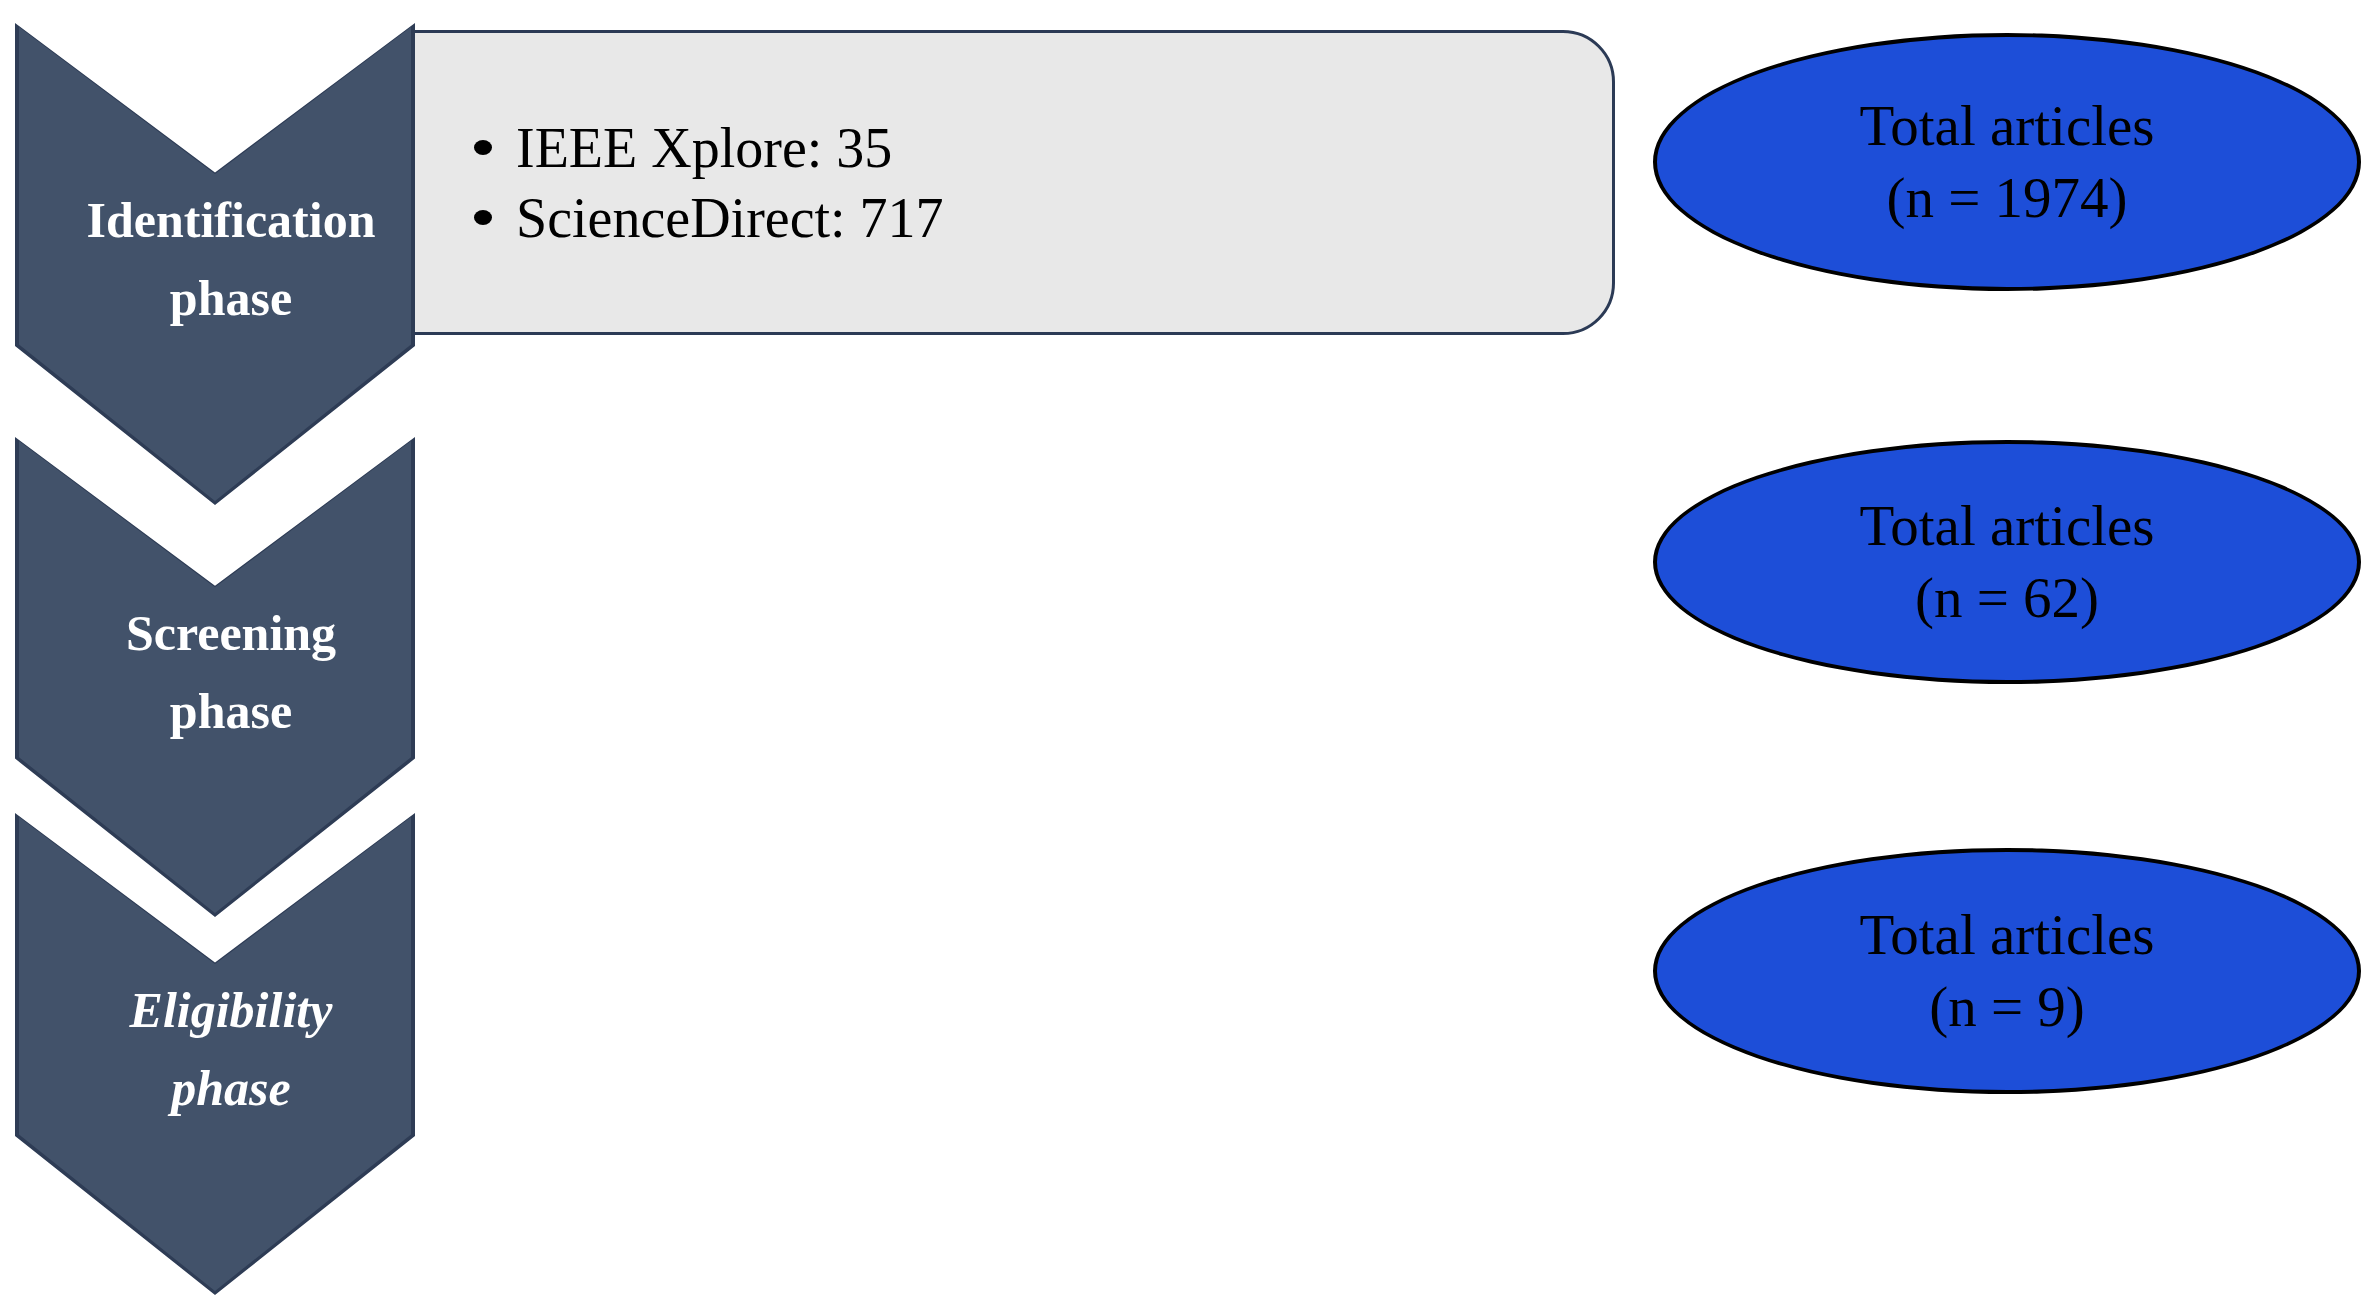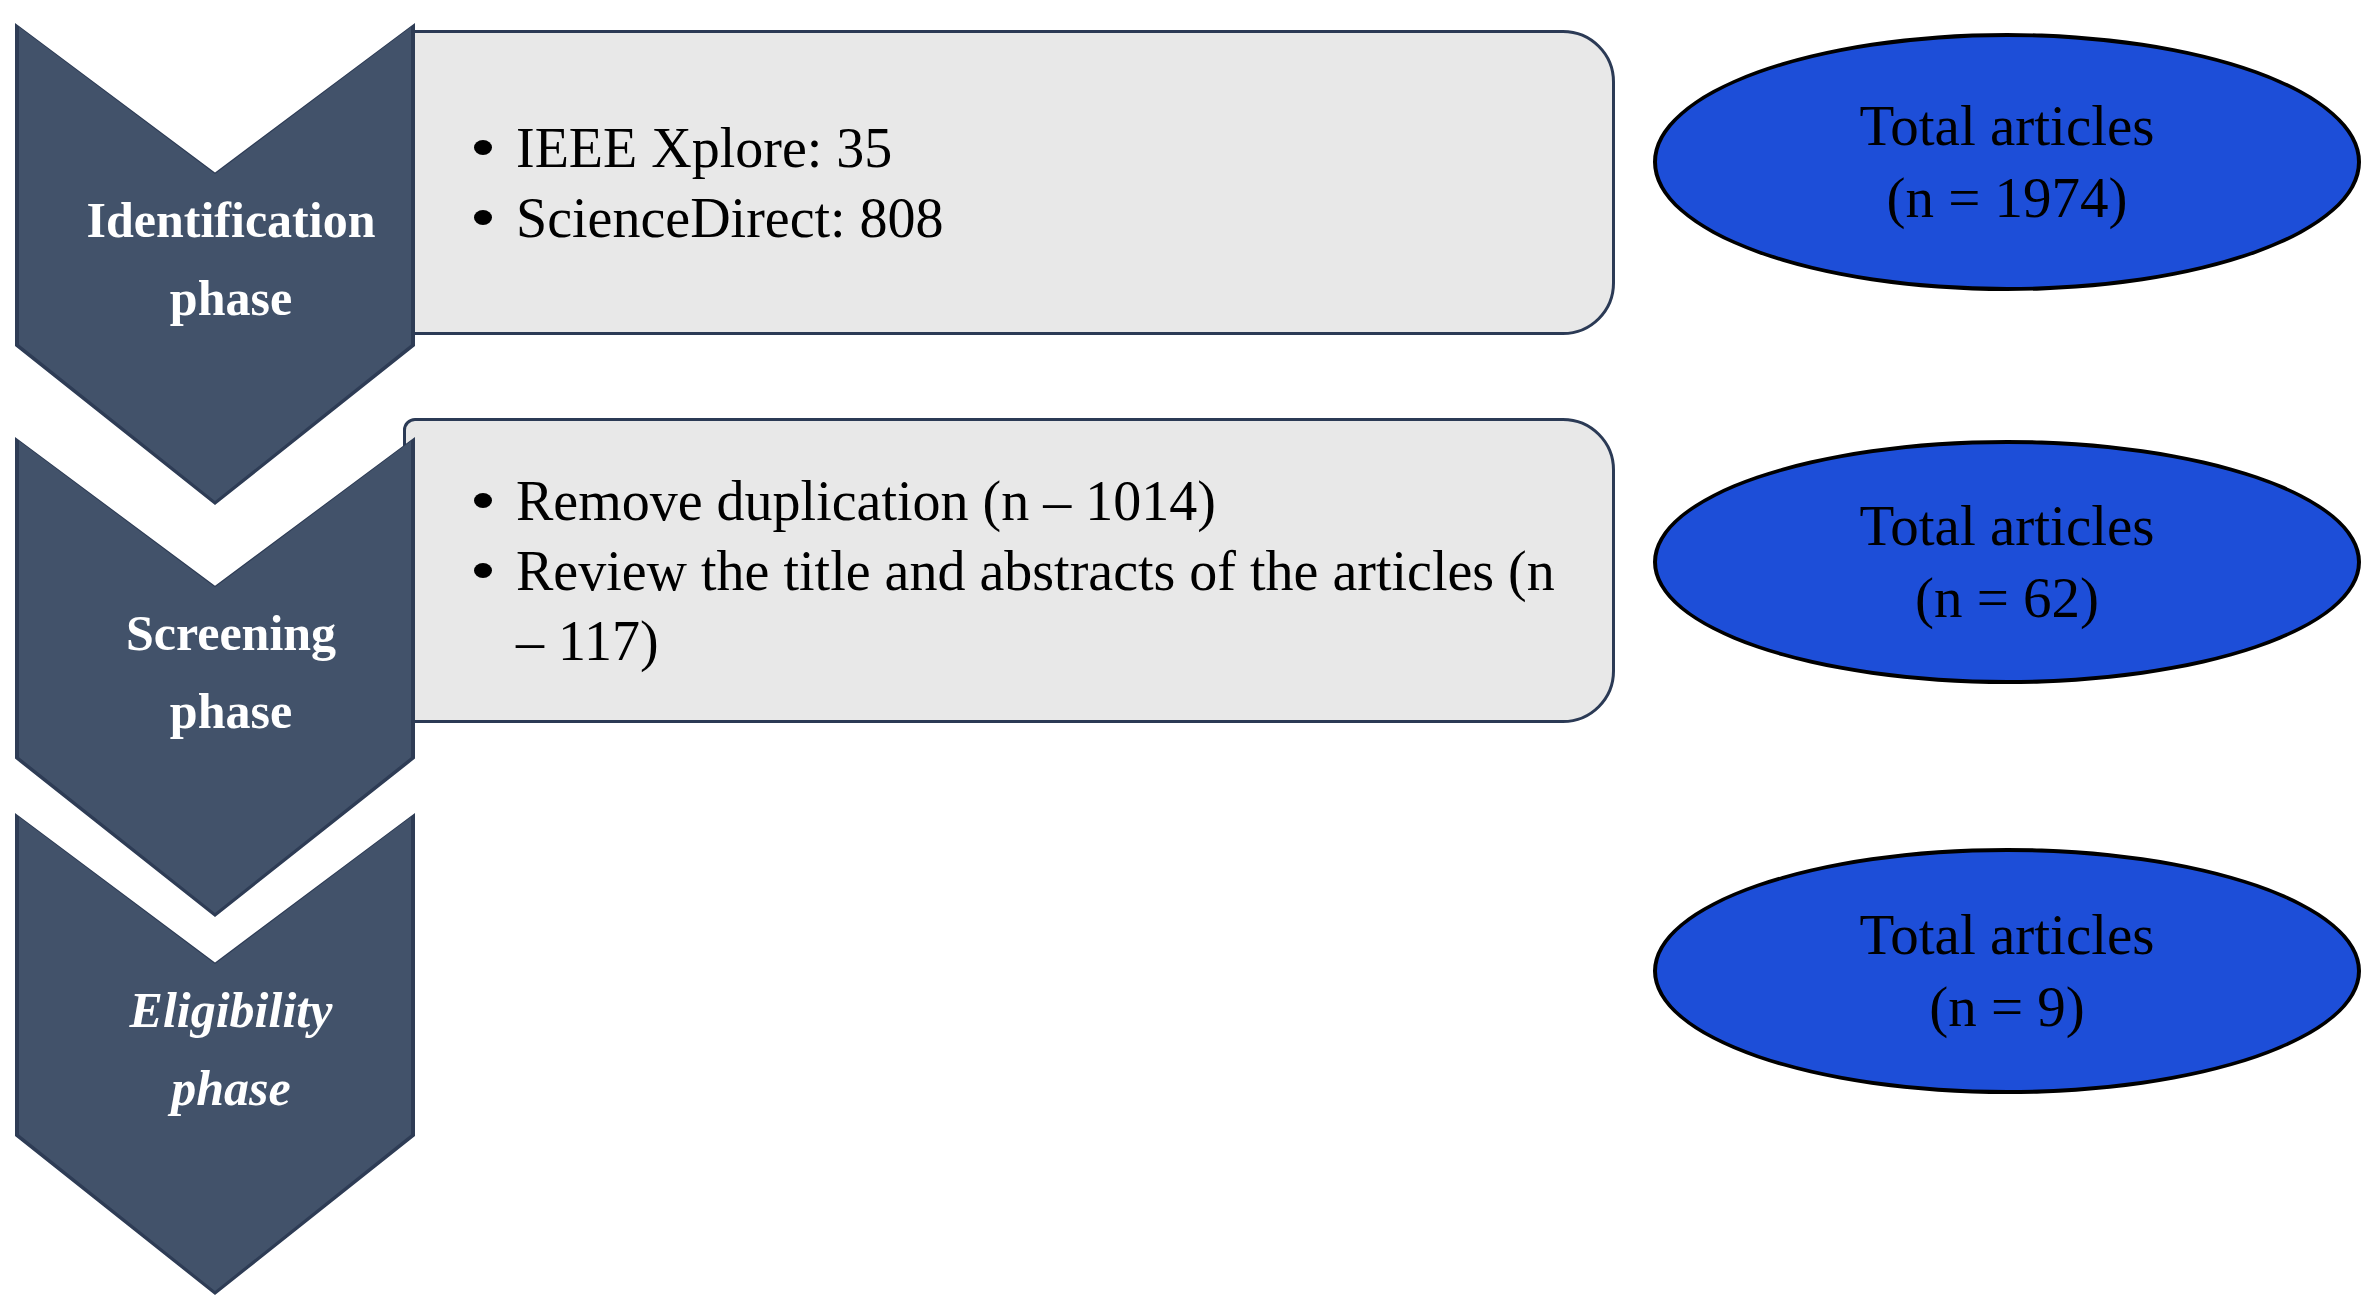--- a/index.html
+++ b/index.html
@@ -55,43 +55,37 @@
     <div class="chevron-fill"></div>
     <div class="chevron-label">
       <div>Identification</div>
       <div>phase</div>
     </div>
   </div>
 
   <div class="sbox" style="top:30px; height:305px;">
     <ul class="blist">
       <li>IEEE Xplore: 35</li>
-      <li>ScienceDirect: 808</li>
+      <li>ScienceDirect: 717</li>
     </ul>
   </div>
 
   <div class="ell" style="top:33px; height:258px;">
     <div class="ell-line">Total articles</div>
     <div class="ell-line">(n = 1974)</div>
   </div>
 
   <div class="chevron" style="top:437px; height:480px;font-family:Liberation Serif, serif;">
     <div class="chevron-fill"></div>
     <div class="chevron-label">
       <div>Screening</div>
       <div>phase</div>
     </div>
   </div>
 
-  <div class="sbox" style="top:418px; height:305px;">
-    <ul class="blist">
-      <li>Remove duplication (n – 1014)</li>
-      <li>Review the title and abstracts of the articles (n – 117)</li>
-    </ul>
-  </div>
 
   <div class="ell" style="top:440px; height:244px;">
     <div class="ell-line">Total articles</div>
     <div class="ell-line">(n = 62)</div>
   </div>
 
   <div class="chevron" style="top:813px; height:482px;font-style:italic;">
     <div class="chevron-fill"></div>
     <div class="chevron-label">
       <div>Eligibility</div>

